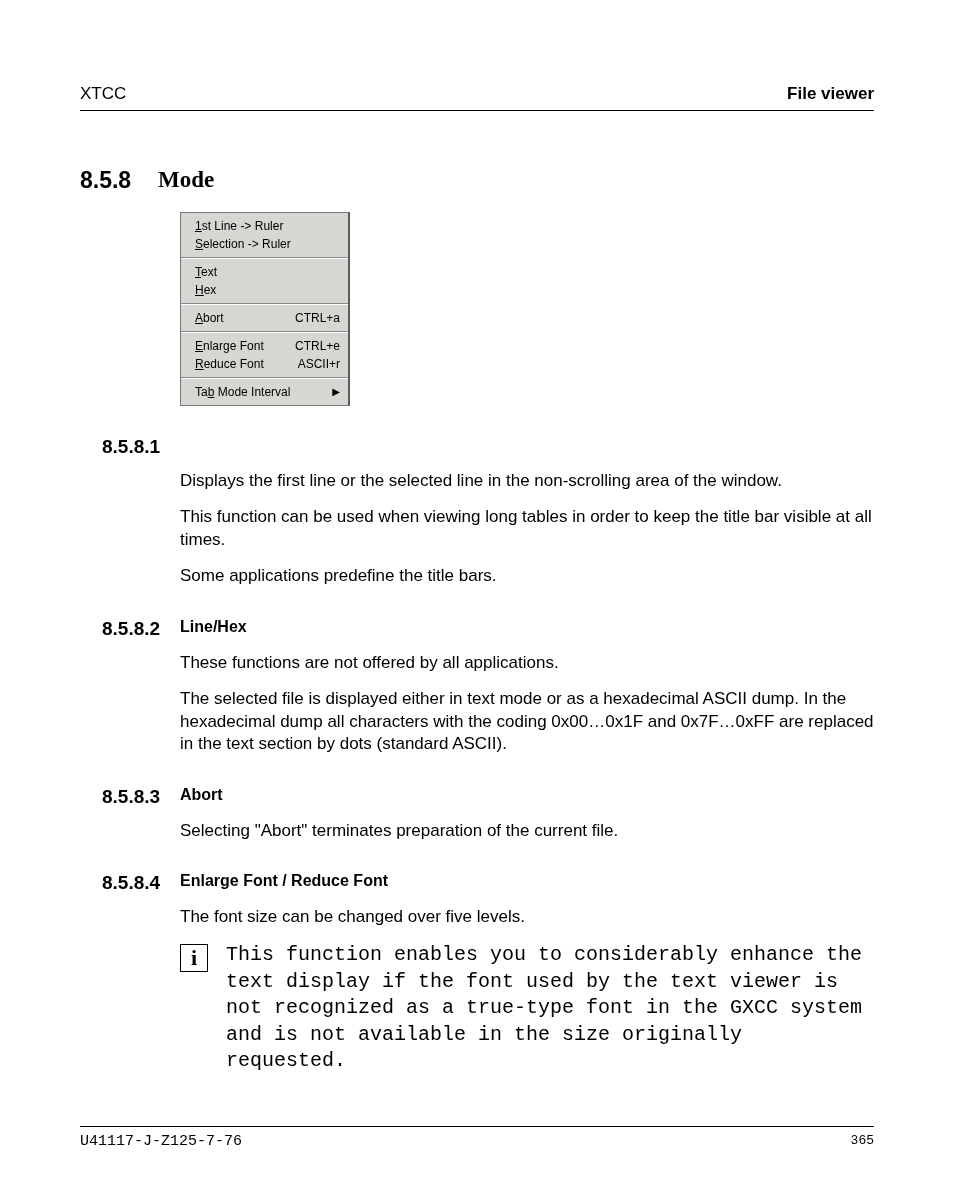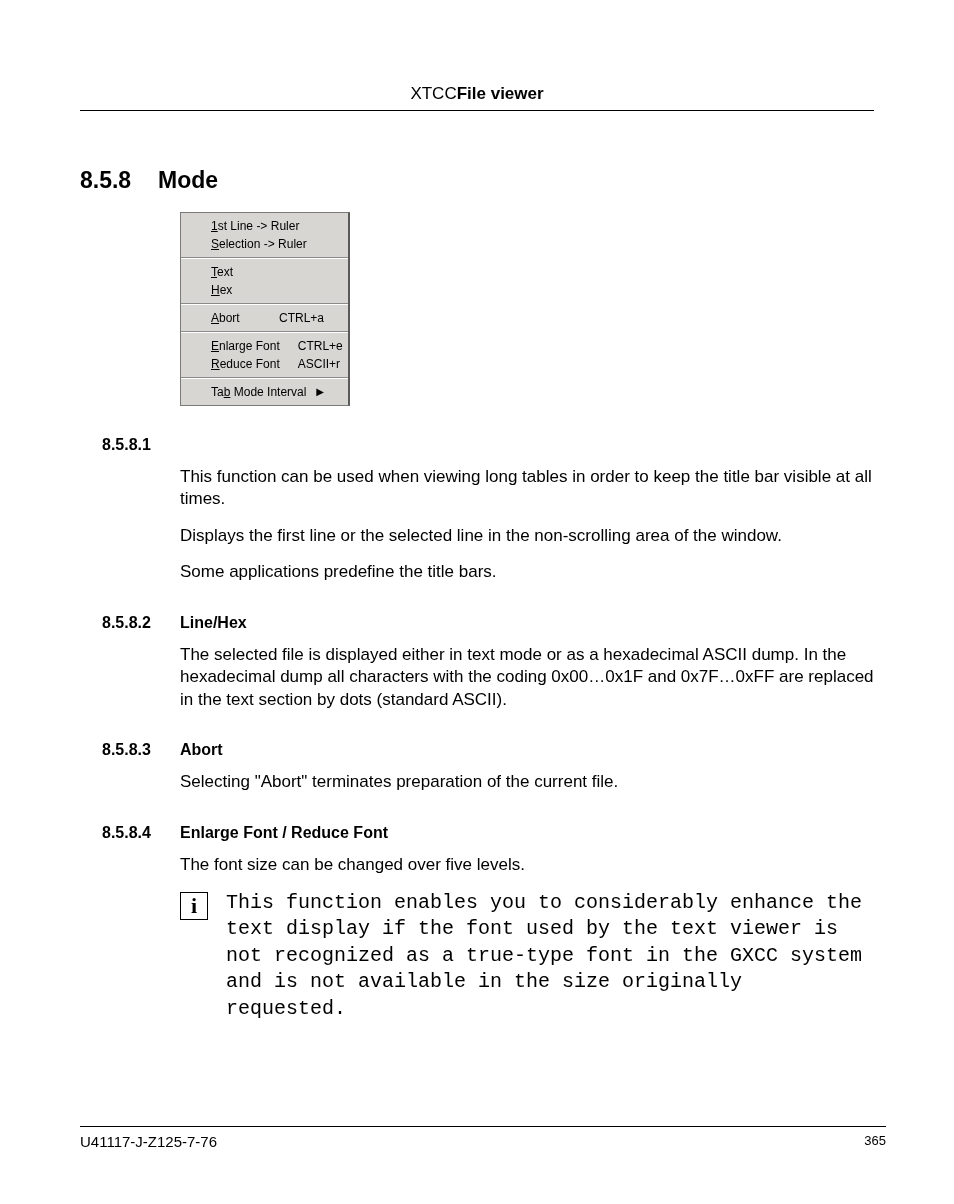--- a/index.html
+++ b/index.html
@@ -1,41 +1,41 @@
 <!DOCTYPE html>
 <html><head>
 <meta charset="utf-8">
 <style>
   *{box-sizing:border-box;margin:0;padding:0;}
   html,body{width:954px;height:1204px;background:#fff;color:#000;font-family:Arial,Helvetica,sans-serif;}
   .page{position:relative;width:954px;height:1204px;padding:84px 80px 60px 80px;}
-  .hdr{display:flex;justify-content:center;font-size:17px;}
+  .hdr{display:flex;justify-content:space-between;font-size:17px;}
   .hdr .right{font-weight:700;}
   .hr-top{border:none;border-top:1.5px solid #000;margin-top:6px;}
   .sec-row{display:flex;margin-top:56px;}
   .sec-num{width:78px;font-weight:700;font-size:23px;}
-  .sec-title{font-weight:700;font-size:23px;}
+  .sec-title{font-weight:700;font-size:23px;font-family:Liberation Serif, serif;}
   .menu{margin:18px 0 0 100px;width:170px;border:1px solid #7a7a7a;border-right:2px solid #5a5a5a;background:#d8d6d2;font-family:"MS Sans Serif",Tahoma,Arial,sans-serif;font-size:12px;color:#000;}
-  .menu-group{padding:4px 16px;}
+  .menu-group{padding:4px 0;}
   .menu-sep{border-top:1px solid #8a8a8a;border-bottom:1px solid #fff;}
   .mi{display:flex;justify-content:space-between;align-items:center;padding:1px 8px 1px 14px;line-height:16px;}
   .mi .lbl{white-space:nowrap;}
   .mi .u{text-decoration:underline;}
   .mi .sc{padding-left:18px;}
   .mi .arrow{font-size:10px;color:#000;}
   .sub{margin-top:30px;}
   .sub-row{display:flex;}
-  .sub-num{width:78px;font-weight:700;font-size:16px;margin-left:22px;}
+  .sub-num{width:78px;font-weight:700;font-size:19px;margin-left:22px;}
   .sub-title{font-weight:700;font-size:16px;}
   .body{margin:12px 0 0 100px;font-size:17px;line-height:1.32;}
   .body p{margin:0 0 14px 0;}
   .note{display:flex;align-items:flex-start;margin:12px 0 0 100px;}
   .note-icon{flex:0 0 28px;height:28px;border:1.8px solid #000;display:flex;align-items:center;justify-content:center;font-family:Georgia,"Times New Roman",serif;font-weight:700;font-size:22px;margin-top:2px;}
   .note-text{margin-left:18px;font-size:20px;line-height:1.32;font-family:Liberation Mono, monospace;}
-  .ftr-wrap{position:absolute;left:80px;right:68px;bottom:54px;}
+  .ftr-wrap{position:absolute;left:80px;right:80px;bottom:54px;font-family:Liberation Mono, monospace;}
   .hr-bot{border:none;border-top:1.5px solid #000;margin-bottom:6px;}
   .ftr{display:flex;justify-content:space-between;font-size:15px;}
   .ftr .pg{font-size:13px;}
 </style>
 </head>
 <body>
 
 <div class="page">
   <div class="hdr">
     <span>XTCC</span>
@@ -91,32 +91,33 @@
         <span class="arrow">▶</span>
       </div>
     </div>
   </div>
 
   <div class="sub">
     <div class="sub-row">
       <div class="sub-num">8.5.8.1</div>
     </div>
     <div class="body">
+      <p>Displays the first line or the selected line in the non-scrolling area of the window.</p>
       <p>This function can be used when viewing long tables in order to keep the title bar visible at all times.</p>
-      <p>Displays the first line or the selected line in the non-scrolling area of the window.</p>
       <p>Some applications predefine the title bars.</p>
     </div>
   </div>
 
   <div class="sub">
     <div class="sub-row">
       <div class="sub-num">8.5.8.2</div>
       <div class="sub-title">Line/Hex</div>
     </div>
     <div class="body">
+      <p>These functions are not offered by all applications.</p>
       <p>The selected file is displayed either in text mode or as a hexadecimal ASCII dump. In the hexadecimal dump all characters with the coding 0x00…0x1F and 0x7F…0xFF are replaced in the text section by dots (standard ASCII).</p>
     </div>
   </div>
 
   <div class="sub">
     <div class="sub-row">
       <div class="sub-num">8.5.8.3</div>
       <div class="sub-title">Abort</div>
     </div>
     <div class="body">

